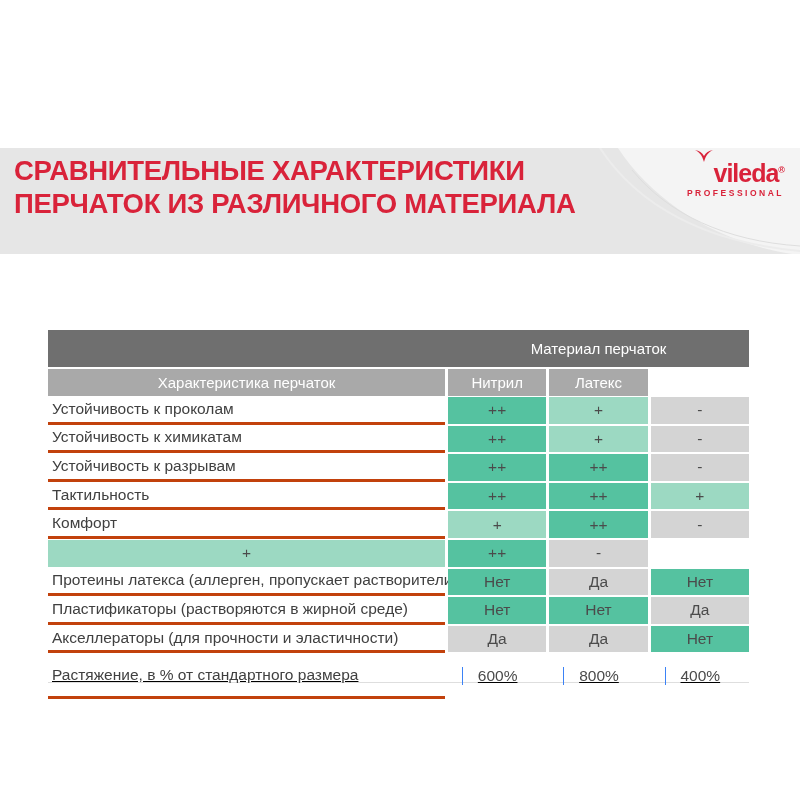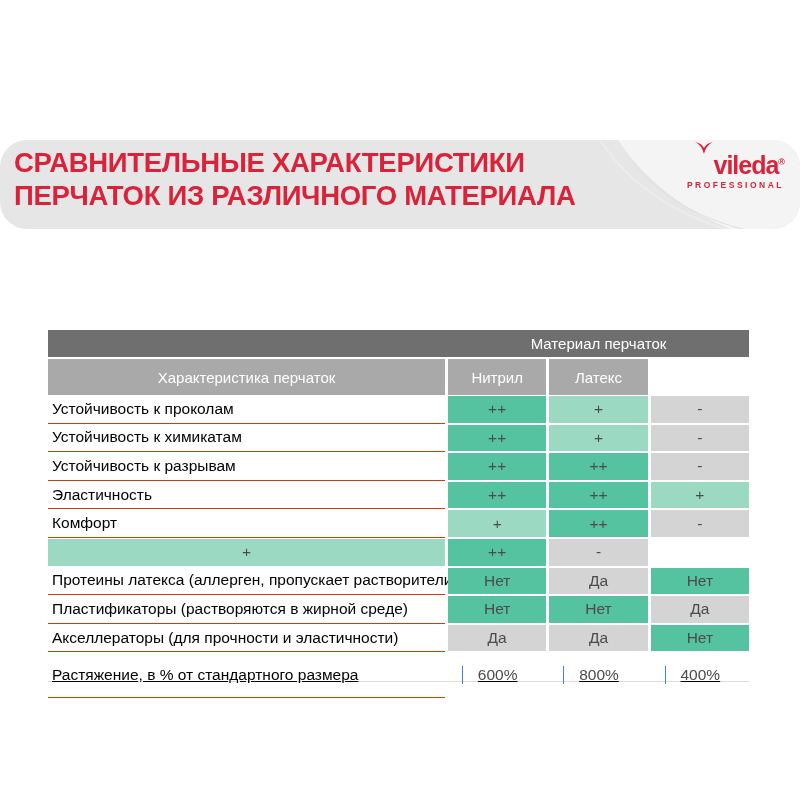--- a/index.html
+++ b/index.html
@@ -1,44 +1,44 @@
 <!DOCTYPE html>
 <html><head>
 <meta charset="utf-8">
 <style>
   html,body{margin:0;padding:0;background:#fff;}
   .page{position:relative;width:800px;height:800px;background:#ffffff;overflow:hidden;
         font-family:"Liberation Sans","DejaVu Sans",sans-serif;}
 
   
-  .banner{position:absolute;left:0;top:140px;width:800px;height:89px;
-          background:var(--banner-bg);overflow:hidden;border-radius:27px;}
+  .banner{position:absolute;left:0;top:148px;width:800px;height:106px;
+          background:var(--banner-bg);overflow:hidden;}
   .swoosh{position:absolute;right:0;top:0;width:260px;height:106px;}
   .title{position:absolute;left:14px;top:7px;color:var(--brand-red);
          font-weight:bold;font-size:27.5px;line-height:32.5px;letter-spacing:-0.3px;
          white-space:nowrap;}
   .logo{position:absolute;right:16px;top:1px;text-align:right;color:var(--brand-red);}
   .logo svg.bird{display:block;width:22px;height:14px;margin:0 auto -3px 26px;}
   .logo .brand{font-size:25px;font-weight:bold;letter-spacing:-1px;line-height:1.05;}
   .logo .reg{font-size:9px;vertical-align:super;font-weight:bold;}
   .logo .sub{font-size:8.5px;font-weight:bold;letter-spacing:2.5px;margin-top:2px;padding-left:20px;}
 
   
   .tbl{position:absolute;left:48px;top:330px;width:701px;}
-  .tbl-top{height:27px;background:var(--header-dark);display:flex;}
+  .tbl-top{height:37px;background:var(--header-dark);display:flex;}
   .tbl-top .spacer{width:400px;}
   .tbl-top .group{flex:1;display:flex;align-items:center;justify-content:center;
                   color:#fff;font-size:15px;}
   .hdr{display:grid;grid-template-columns:397px 1fr 1fr 1fr;column-gap:3px;
-       height:36px;margin-top:2px;}
+       height:27px;margin-top:2px;}
   .hdr>div{background:var(--header-light);color:#fff;font-size:15px;
            display:flex;align-items:center;justify-content:center;}
   .row{display:grid;grid-template-columns:397px 1fr 1fr 1fr;column-gap:3px;height:28.6px;}
-  .row-label{border-bottom:1px solid #c2410c;display:flex;align-items:center;
-             padding-left:4px;font-size:15.5px;color:#000000;white-space:nowrap;}
+  .row-label{border-bottom:3px solid #c2410c;display:flex;align-items:center;
+             padding-left:4px;font-size:15.5px;color:#404040;white-space:nowrap;}
   .cell{margin:1px 0;display:flex;align-items:center;justify-content:center;
         font-size:15.5px;color:#4b4b4b;}
   .tone-green{background:var(--positive-strong);}
   .tone-light{background:var(--positive-weak);}
   .tone-gray{background:var(--negative);}
   .tone-plain{background:transparent;border-left:1px solid #3b82f6;margin:14px;}
   .row.last{border-bottom:1px solid #dedede;text-decoration:underline;}
 </style>
 </head>
 <body>
@@ -92,21 +92,21 @@
   </div>
 
   <div class="row">
     <div class="row-label">Устойчивость к разрывам</div>
     <div class="cell tone-green">++</div>
     <div class="cell tone-green">++</div>
     <div class="cell tone-gray">-</div>
   </div>
 
   <div class="row">
-    <div class="row-label">Эластичность</div>
+    <div class="row-label">Тактильность</div>
     <div class="cell tone-green">++</div>
     <div class="cell tone-green">++</div>
     <div class="cell tone-light">+</div>
   </div>
 
   <div class="row">
     <div class="row-label">Комфорт</div>
     <div class="cell tone-light">+</div>
     <div class="cell tone-green">++</div>
     <div class="cell tone-gray">-</div>

